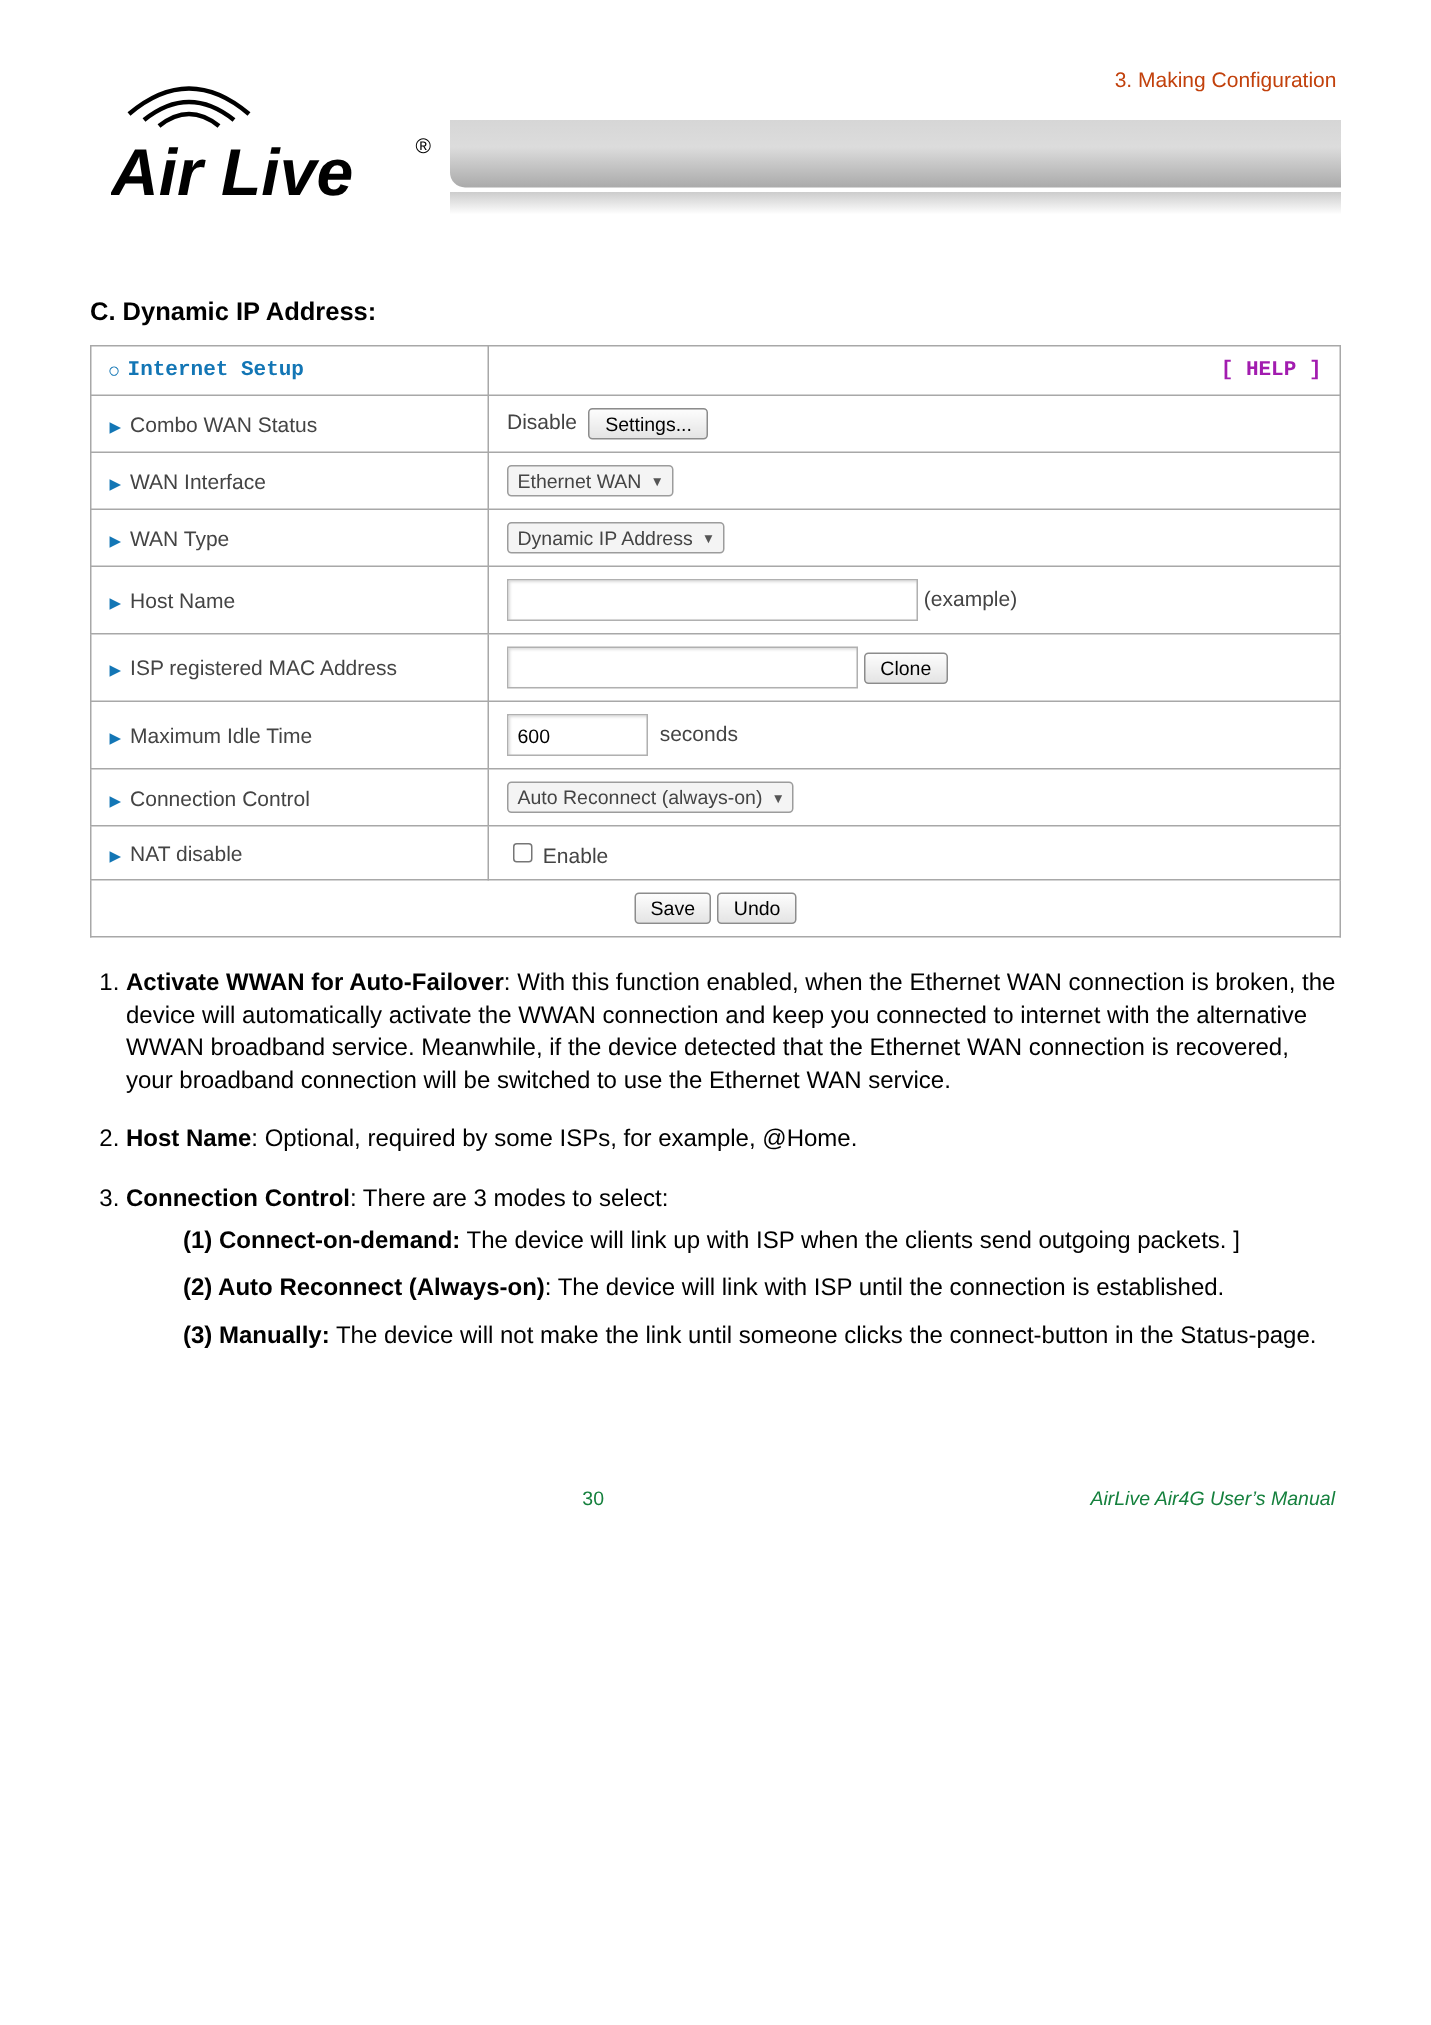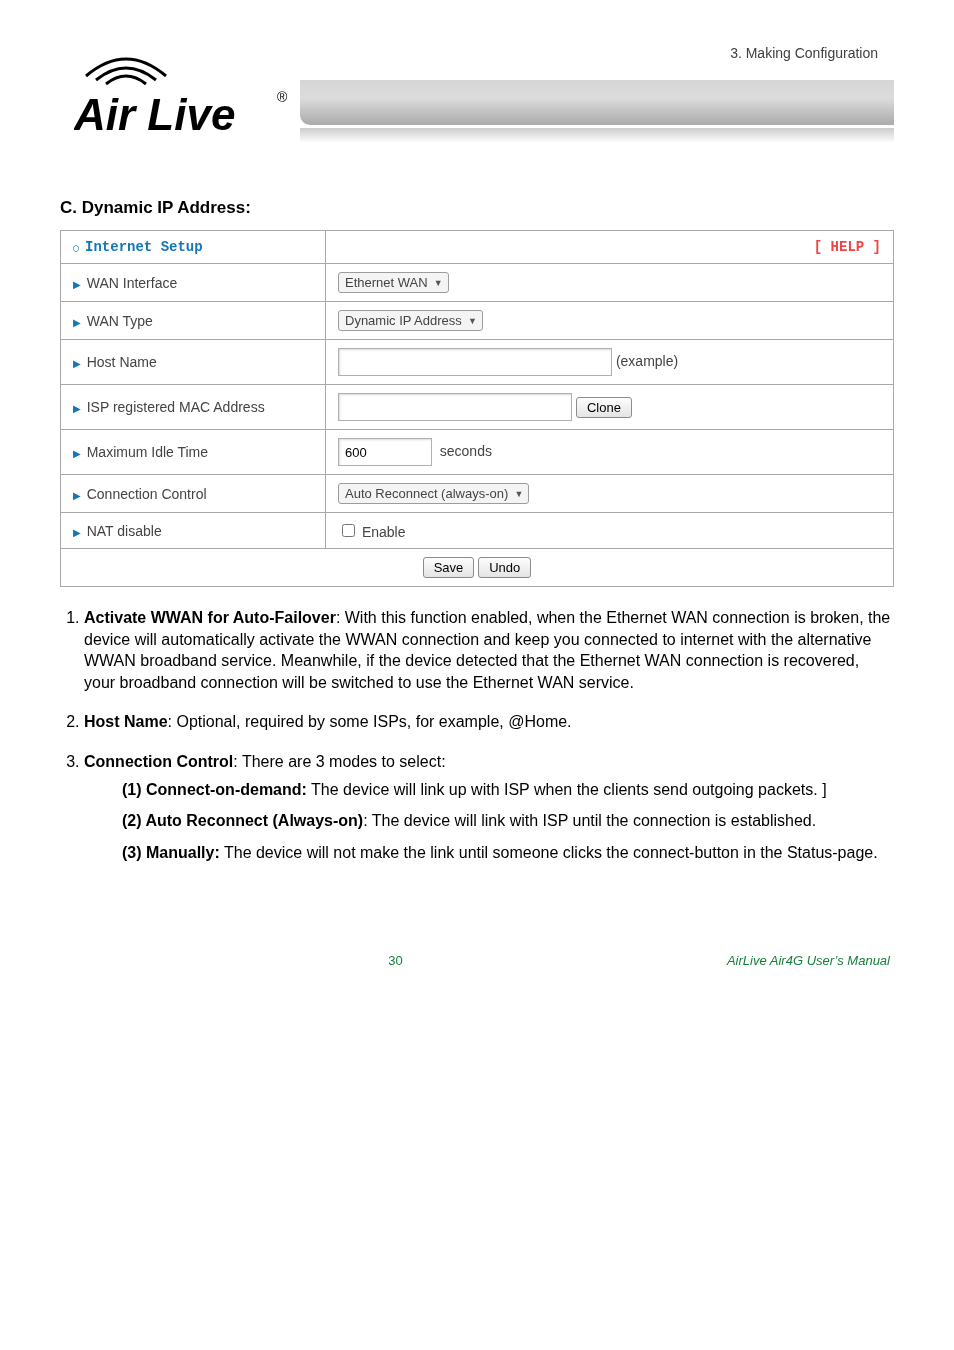--- a/index.html
+++ b/index.html
@@ -19,24 +19,24 @@
     height: 140px;
     margin-left: -10px;
   }
   .logo {
     position: absolute;
     left: 24px;
     top: 10px;
   }
   .top-right {
     position: absolute;
-    right: 16px;
+    right: 3px;
     top: 15px;
     font-size: 14px;
-    color: #404040;
+    color: #c2410c;
   }
   .banner-bar {
     position: absolute;
     left: 250px;
     right: 0;
     top: 50px;
     height: 45px;
     background: linear-gradient(to bottom, #d6d6d6 0%, #dcdcdc 40%, #aaa 100%);
     border-radius: 0 0 0 10px;
   }
@@ -71,21 +71,21 @@
     width: 240px;
     white-space: nowrap;
   }
   .box td.hdr {
     color: #1376b5;
     font-weight: bold;
     padding: 8px 12px;
   }
   .box td.help {
     text-align: right;
-    color: #ef4444;
+    color: #a21caf;
     font-weight: bold;
     border-left: none;
   }
   .box td.hdr, .box td.help { border-bottom: 1px solid #a8a8a8; font-family: Liberation Mono, monospace; }
   .bullet { color:#1376b5; font-size:10px; margin-right:6px; display:inline-block;}
   .tri { color:#1376b5; font-size:10px; margin-right:6px; display:inline-block;}
   input[type=text] {
     border:1px solid #b0b0b0;
     box-shadow: inset 1px 1px 2px rgba(0,0,0,.15);
     height: 22px;
@@ -161,20 +161,27 @@
     <div class="banner-bar2"></div>
   </div>
 
   <h3 class="section">C. Dynamic IP Address:</h3>
 
   <table class="box">
     <tbody>
         <tr>
       <td class="hdr"><span class="bullet">◯</span><span>Internet Setup</span></td>
       <td class="help">[ HELP ]</td>
+    </tr>
+    <tr>
+      <td class="label"><span class="tri">▶</span><span>Combo WAN Status</span></td>
+      <td>
+        <span>Disable</span>
+        &nbsp;<button class="btn">Settings...</button>
+      </td>
     </tr>
     <tr>
       <td class="label"><span class="tri">▶</span><span>WAN Interface</span></td>
       <td><span class="sel">Ethernet WAN</span></td>
     </tr>
     <tr>
       <td class="label"><span class="tri">▶</span><span>WAN Type</span></td>
       <td><span class="sel">Dynamic IP Address</span></td>
     </tr>
     <tr>

